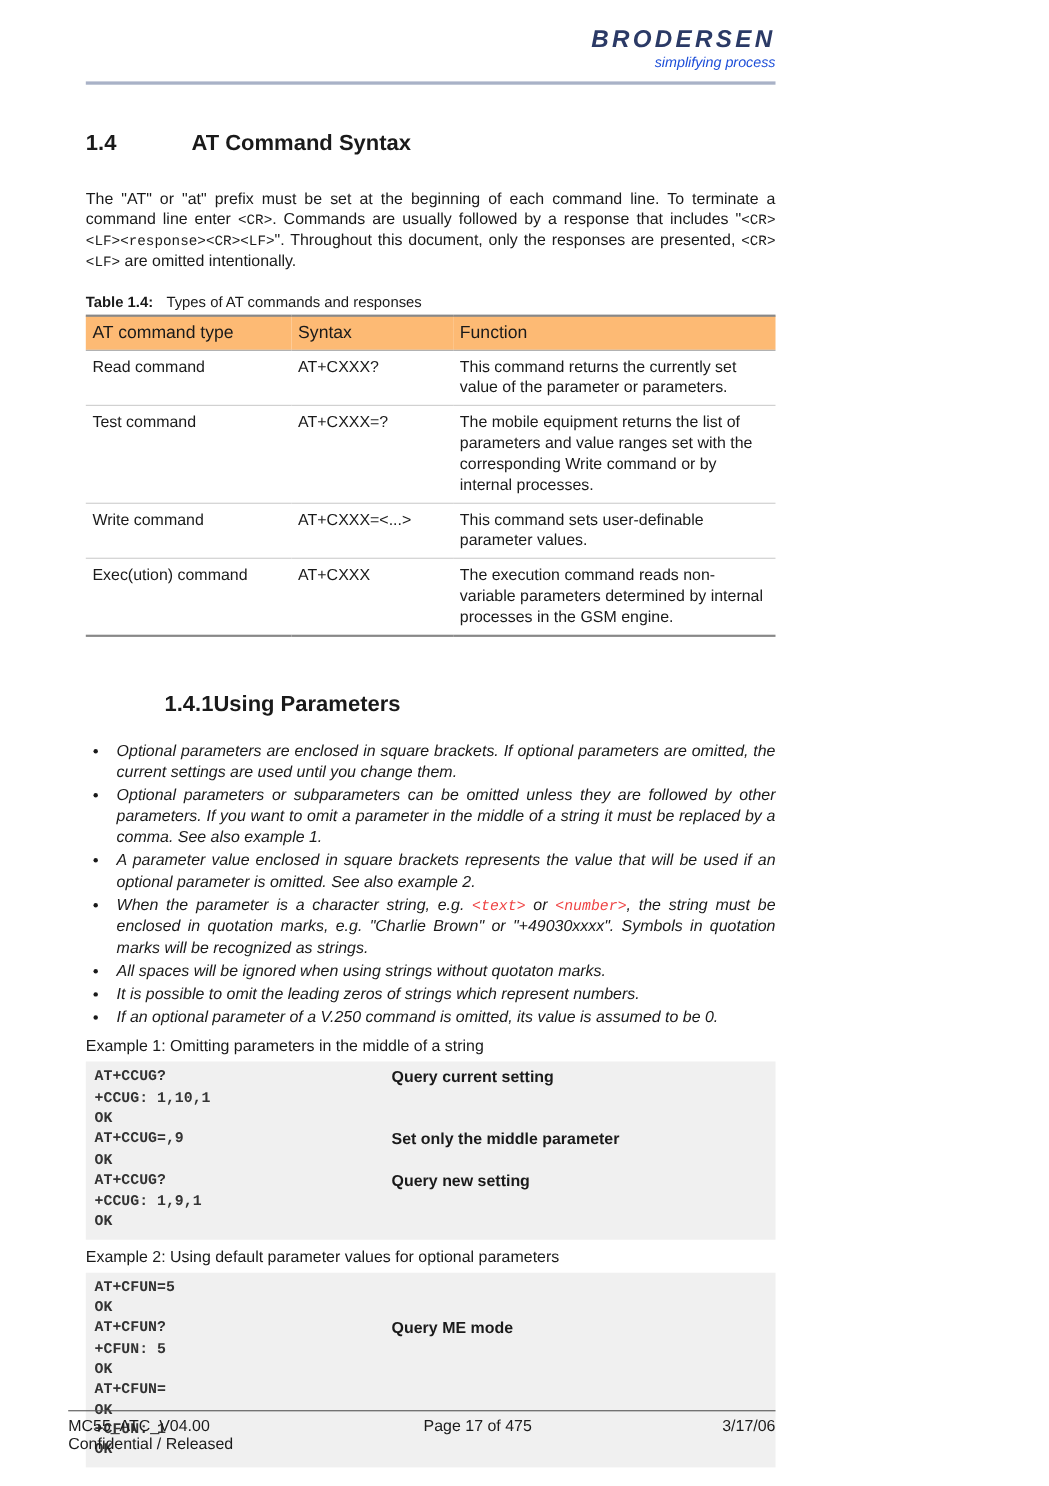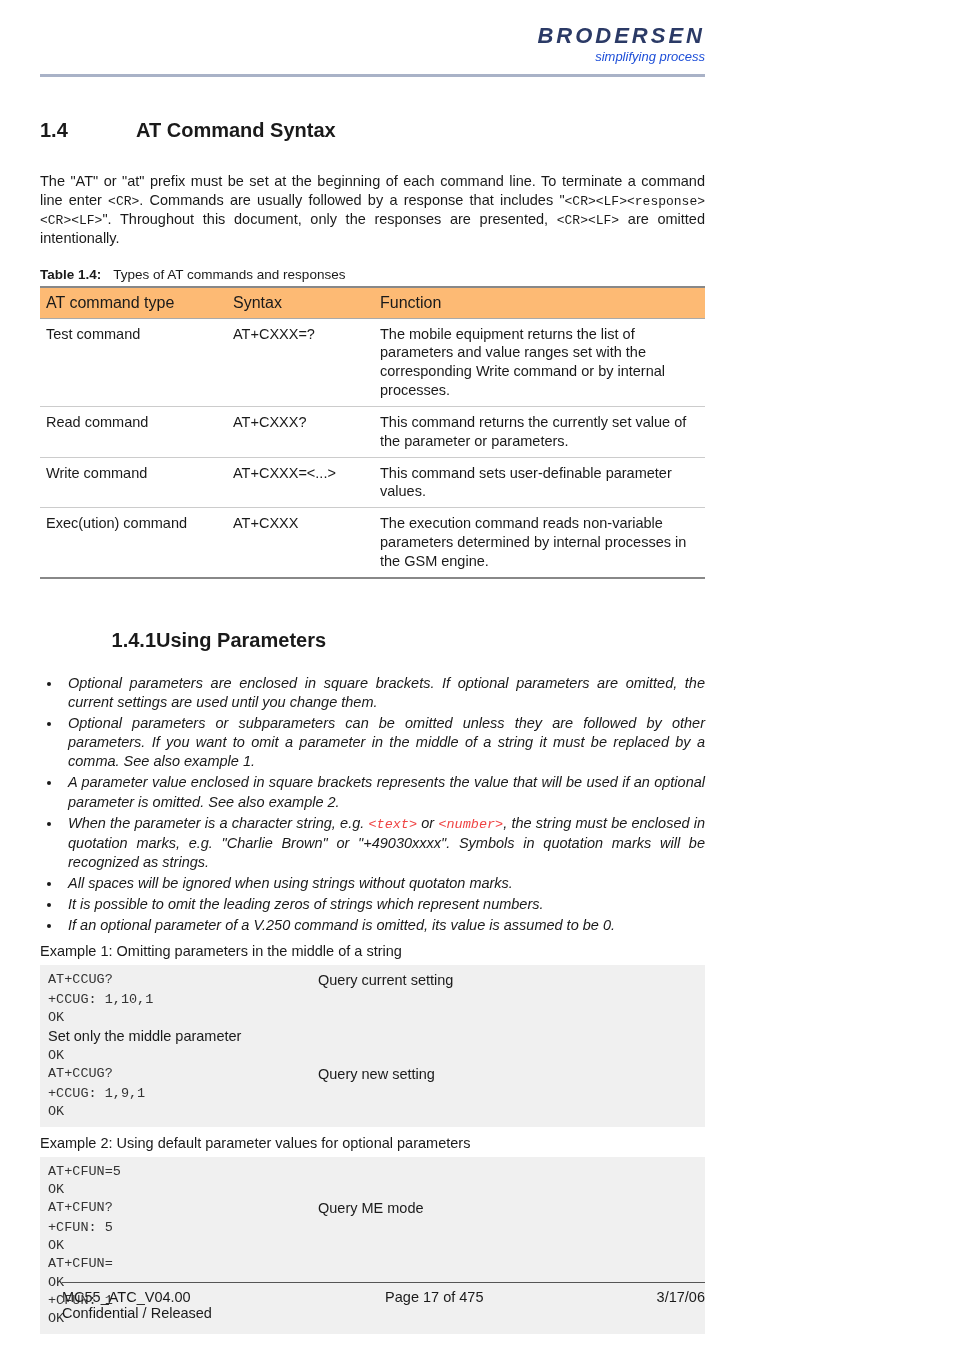--- a/index.html
+++ b/index.html
@@ -6,21 +6,21 @@
     margin: 0;
     font-family: Arial, Helvetica, sans-serif;
     font-size: 14.5px;
     color: #1a1a1a;
     background: #fff;
   }
   .page {
     width: 783px;
     min-height: 1351px;
     position: relative;
-    padding: 25px 78px 0 40px;
+    padding: 25px 78px 0 78px;
     box-sizing: border-box;
   }
   .header {
     display: flex;
     justify-content: flex-end;
     padding-bottom: 6px;
   }
   .logo-block { text-align: right; }
   .logo-text {
     font-family: "Arial Black", Arial, sans-serif;
@@ -94,21 +94,21 @@
     line-height: 1.32;
     padding-left: 6px;
     margin-bottom: 2px;
   }
   .example-label { margin: 8px 0 6px 0; }
   .codeblock {
     background: #f0f0f0;
     padding: 6px 8px 6px 8px;
     margin-bottom: 8px;
   }
-  .code-row { display: flex; line-height: 1.35; }
+  .code-row { display: flex; line-height: 1.35; font-weight: bold; }
   .code-cmd {
     width: 270px;
     font-family: "Courier New", monospace;
     font-size: 13.5px;
     white-space: pre;
     color: #333;
   }
   .code-desc { font-size: 14.5px; }
   .footer {
     position: absolute;
@@ -157,28 +157,28 @@
   <table class="cmdtable">
     <thead>
       <tr>
         <th class="col-type">AT command type</th>
         <th class="col-syntax">Syntax</th>
         <th>Function</th>
       </tr>
     </thead>
     <tbody>
       <tr>
+        <td>Read command</td>
+        <td>AT+CXXX?</td>
+        <td>This command returns the currently set value of the parameter or parameters.</td>
+      </tr>
+      <tr>
         <td>Test command</td>
         <td>AT+CXXX=?</td>
         <td>The mobile equipment returns the list of parameters and value ranges set with the corresponding Write command or by internal processes.</td>
-      </tr>
-      <tr>
-        <td>Read command</td>
-        <td>AT+CXXX?</td>
-        <td>This command returns the currently set value of the parameter or parameters.</td>
       </tr>
       <tr>
         <td>Write command</td>
         <td>AT+CXXX=&lt;...&gt;</td>
         <td>This command sets user-definable parameter values.</td>
       </tr>
       <tr>
         <td>Exec(ution) command</td>
         <td>AT+CXXX</td>
         <td>The execution command reads non-variable parameters determined by internal processes in the GSM engine.</td>
@@ -210,20 +210,21 @@
       </div>
     <div class="code-row">
         <span class="code-cmd">+CCUG: 1,10,1</span>
         <span class="code-desc"></span>
       </div>
     <div class="code-row">
         <span class="code-cmd">OK</span>
         <span class="code-desc"></span>
       </div>
     <div class="code-row">
+        <span class="code-cmd">AT+CCUG=,9</span>
         <span class="code-desc">Set only the middle parameter</span>
       </div>
     <div class="code-row">
         <span class="code-cmd">OK</span>
         <span class="code-desc"></span>
       </div>
     <div class="code-row">
         <span class="code-cmd">AT+CCUG?</span>
         <span class="code-desc">Query new setting</span>
       </div>

